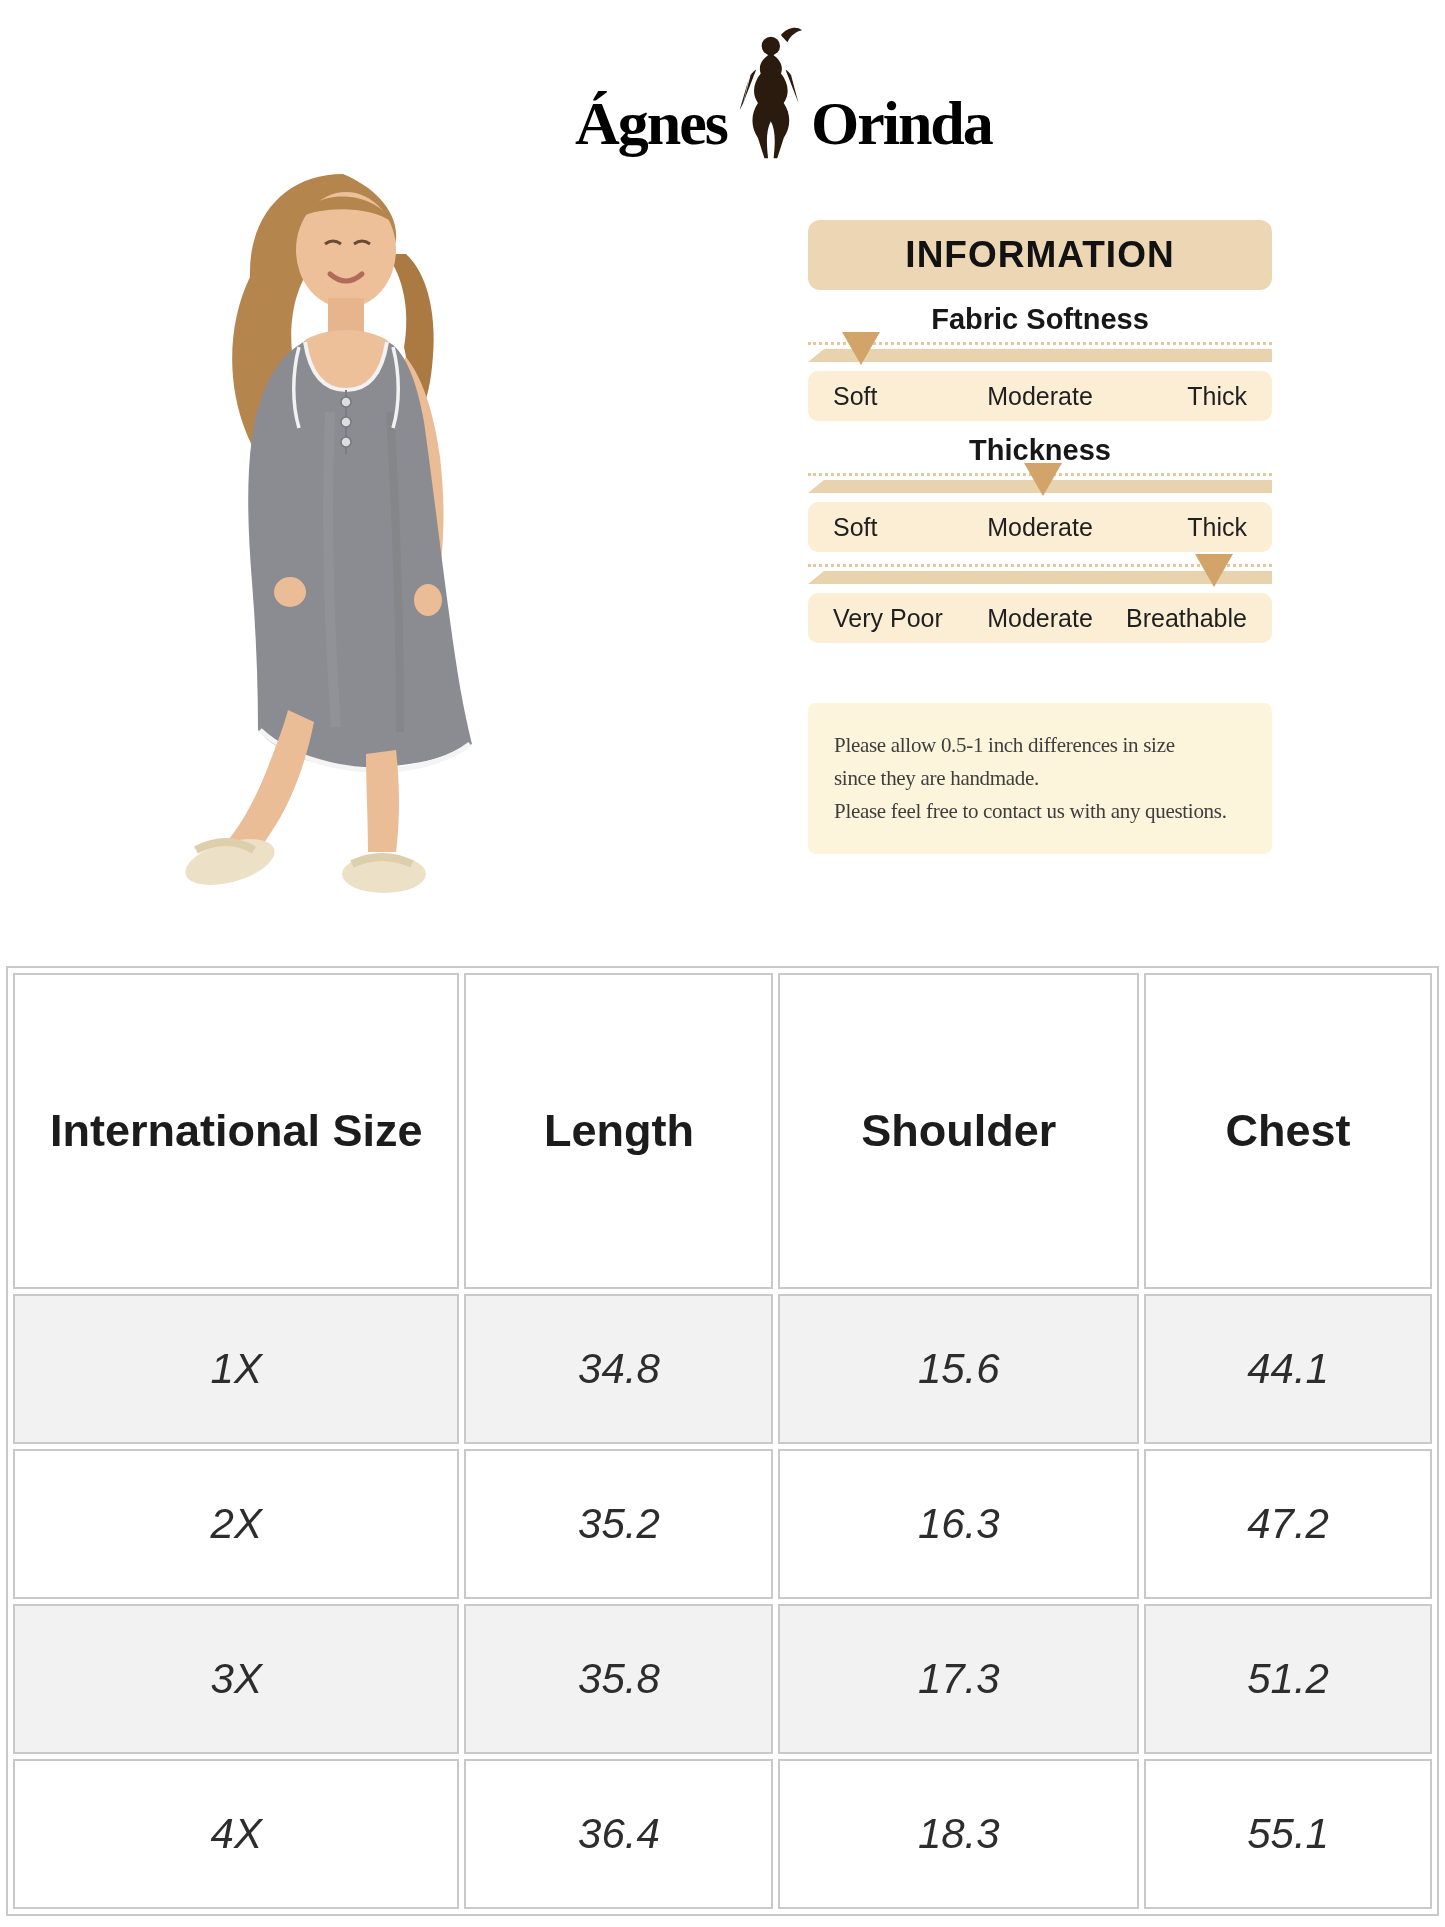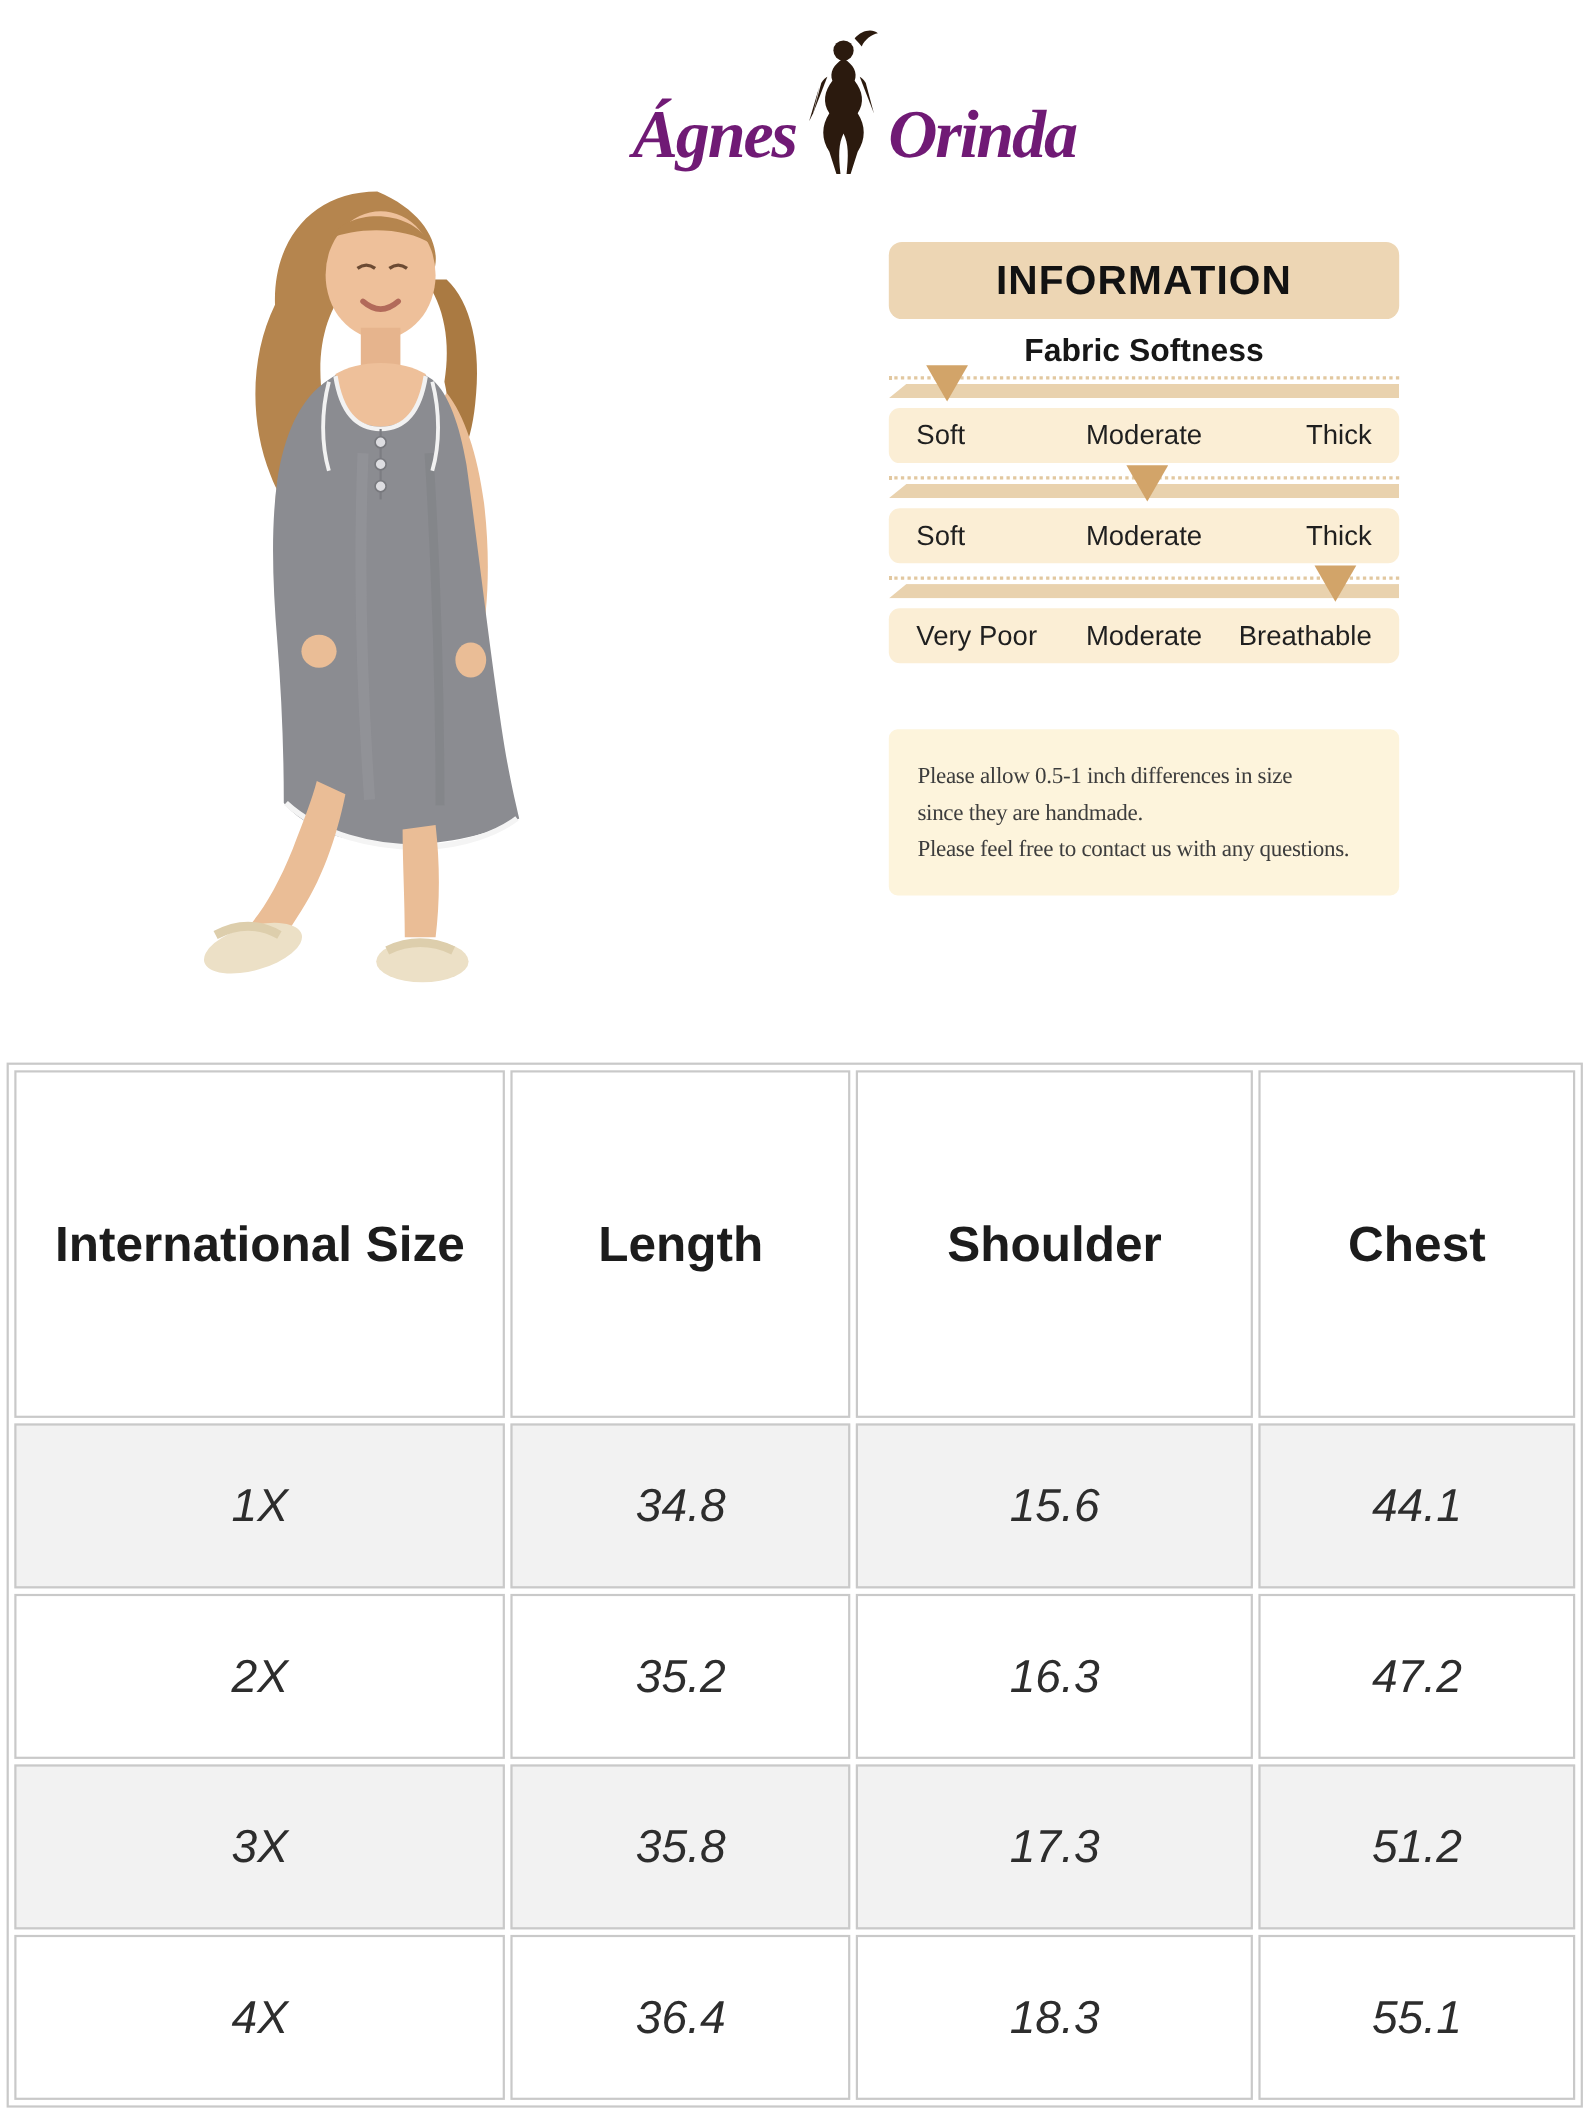--- a/index.html
+++ b/index.html
@@ -1,22 +1,22 @@
 <!DOCTYPE html>
 <html><head>
 <meta charset="utf-8">
 <style>
   html,body{margin:0;padding:0;background:#ffffff;}
   .page{position:relative;width:1445px;height:1927px;background:#fff;overflow:hidden;
         font-family:"Liberation Sans",sans-serif;color:#1a1a1a;}
 
   
   .logo{position:absolute;left:575px;top:12px;height:150px;display:flex;align-items:flex-end;}
-  .logo-text{font-family:"Liberation Serif",serif;font-style:italic;font-weight:700;
-             font-size:62px;color:#701a75;line-height:1;padding-bottom:8px;letter-spacing:-2px;}
+  .logo-text{font-family:"Liberation Serif",serif;font-weight:700;
+             font-size:62px;color:#000000;line-height:1;padding-bottom:8px;letter-spacing:-2px;}
   .logo-fig{width:92px;height:142px;margin:0 -4px;}
 
   
   .photo{position:absolute;left:100px;top:162px;width:490px;height:742px;}
 
   
   .info-panel{position:absolute;left:808px;top:220px;width:464px;}
   .info-header{height:70px;background:#edd6b4;border-radius:12px;display:flex;align-items:center;
                justify-content:center;font-size:37px;font-weight:700;letter-spacing:1px;color:#121212;}
   .metric{margin-top:12px;}
@@ -122,20 +122,21 @@
             <div class="track"></div>
             <div class="pointer" style="left: calc(11.4% - 19px);"></div>
           </div>
           <div class="labels-bar">
             <span class="lab l">Soft</span>
             <span class="lab m">Moderate</span>
             <span class="lab r">Thick</span>
           </div>
         </div>
         <div class="metric">
+          <div class="metric-title">Thickness</div>
           <div class="dotted-line"></div>
           <div class="track-row">
             <div class="track"></div>
             <div class="pointer" style="left: calc(50.6% - 19px);"></div>
           </div>
           <div class="labels-bar">
             <span class="lab l">Soft</span>
             <span class="lab m">Moderate</span>
             <span class="lab r">Thick</span>
           </div>

